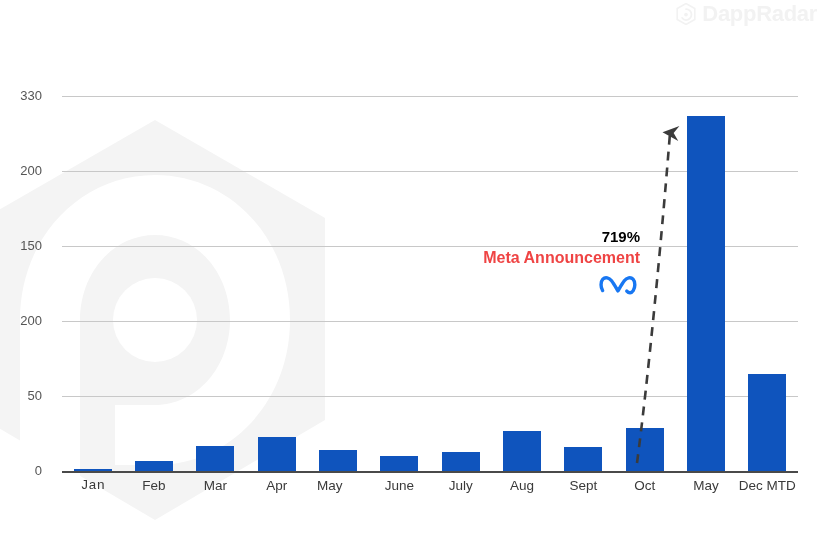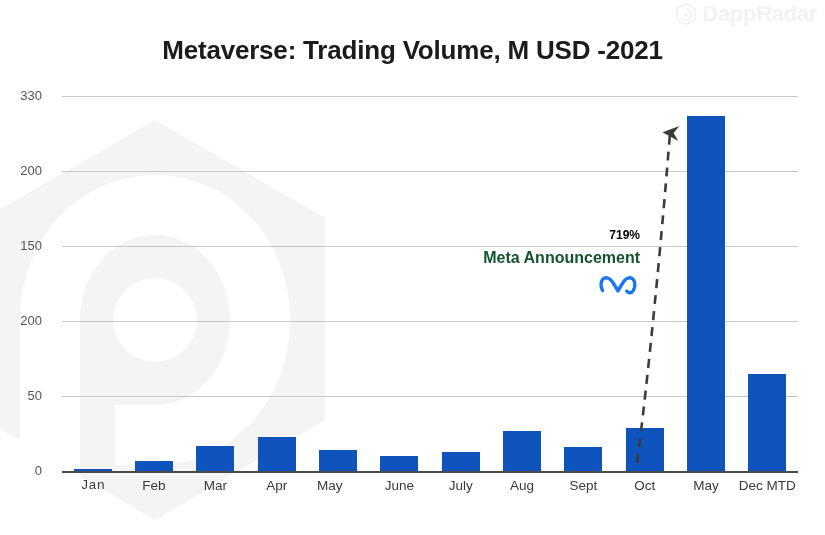--- a/index.html
+++ b/index.html
@@ -113,34 +113,34 @@
     height: 535px;
     z-index: 3;
     pointer-events: none;
   }
   #annotation-pct {
     position: absolute;
     left: 460px;
     top: 228px;
     width: 180px;
     text-align: right;
-    font-size: 12px;
+    font-size: 15px;
     font-weight: bold;
     color: #000000;
     z-index: 4;
   }
   #annotation-label {
     position: absolute;
     left: 400px;
     top: 249px;
     width: 240px;
     text-align: right;
     font-size: 16px;
     font-weight: bold;
-    color: #14532d;
+    color: #ef4444;
     z-index: 4;
   }
   #meta-logo {
     position: absolute;
     left: 597px;
     top: 270px;
     width: 42px;
     height: 30px;
     z-index: 4;
   }
@@ -162,21 +162,20 @@
 
   <div id="brand-watermark">
     <svg width="22" height="22" viewBox="0 0 40 40" aria-hidden="true">
       <path d="M20 1 L36 10 L36 30 L20 39 L4 30 L4 10 Z" fill="none" stroke="#f2f2f2" stroke-width="3"></path>
       <path d="M20 11 C25.5 11 30 15.5 30 21 C30 26.5 25.5 31 20 31 C17 31 14.5 29.5 13 27" fill="none" stroke="#f2f2f2" stroke-width="3.2" stroke-linecap="round"></path>
       <circle cx="20" cy="21" r="3.4" fill="#f2f2f2"></circle>
     </svg>
     <span class="brand-text">DappRadar</span>
   </div>
 
-  <div id="chart-title">Metaverse: Trading Volume, M USD -2021</div>
 
   <div id="gridlines" style="position: absolute; left: 62px; top: 96px; width: 736px; height: 375px; z-index: 1;">
       <div class="gridline" style="top: 300px;"></div>
       <div class="gridline" style="top: 225px;"></div>
       <div class="gridline" style="top: 150px;"></div>
       <div class="gridline" style="top: 75px;"></div>
       <div class="gridline" style="top: 0px;"></div>
     </div>
   <div id="y-axis-labels">
       <div class="y-tick-label" style="top: 463px;">0</div>

